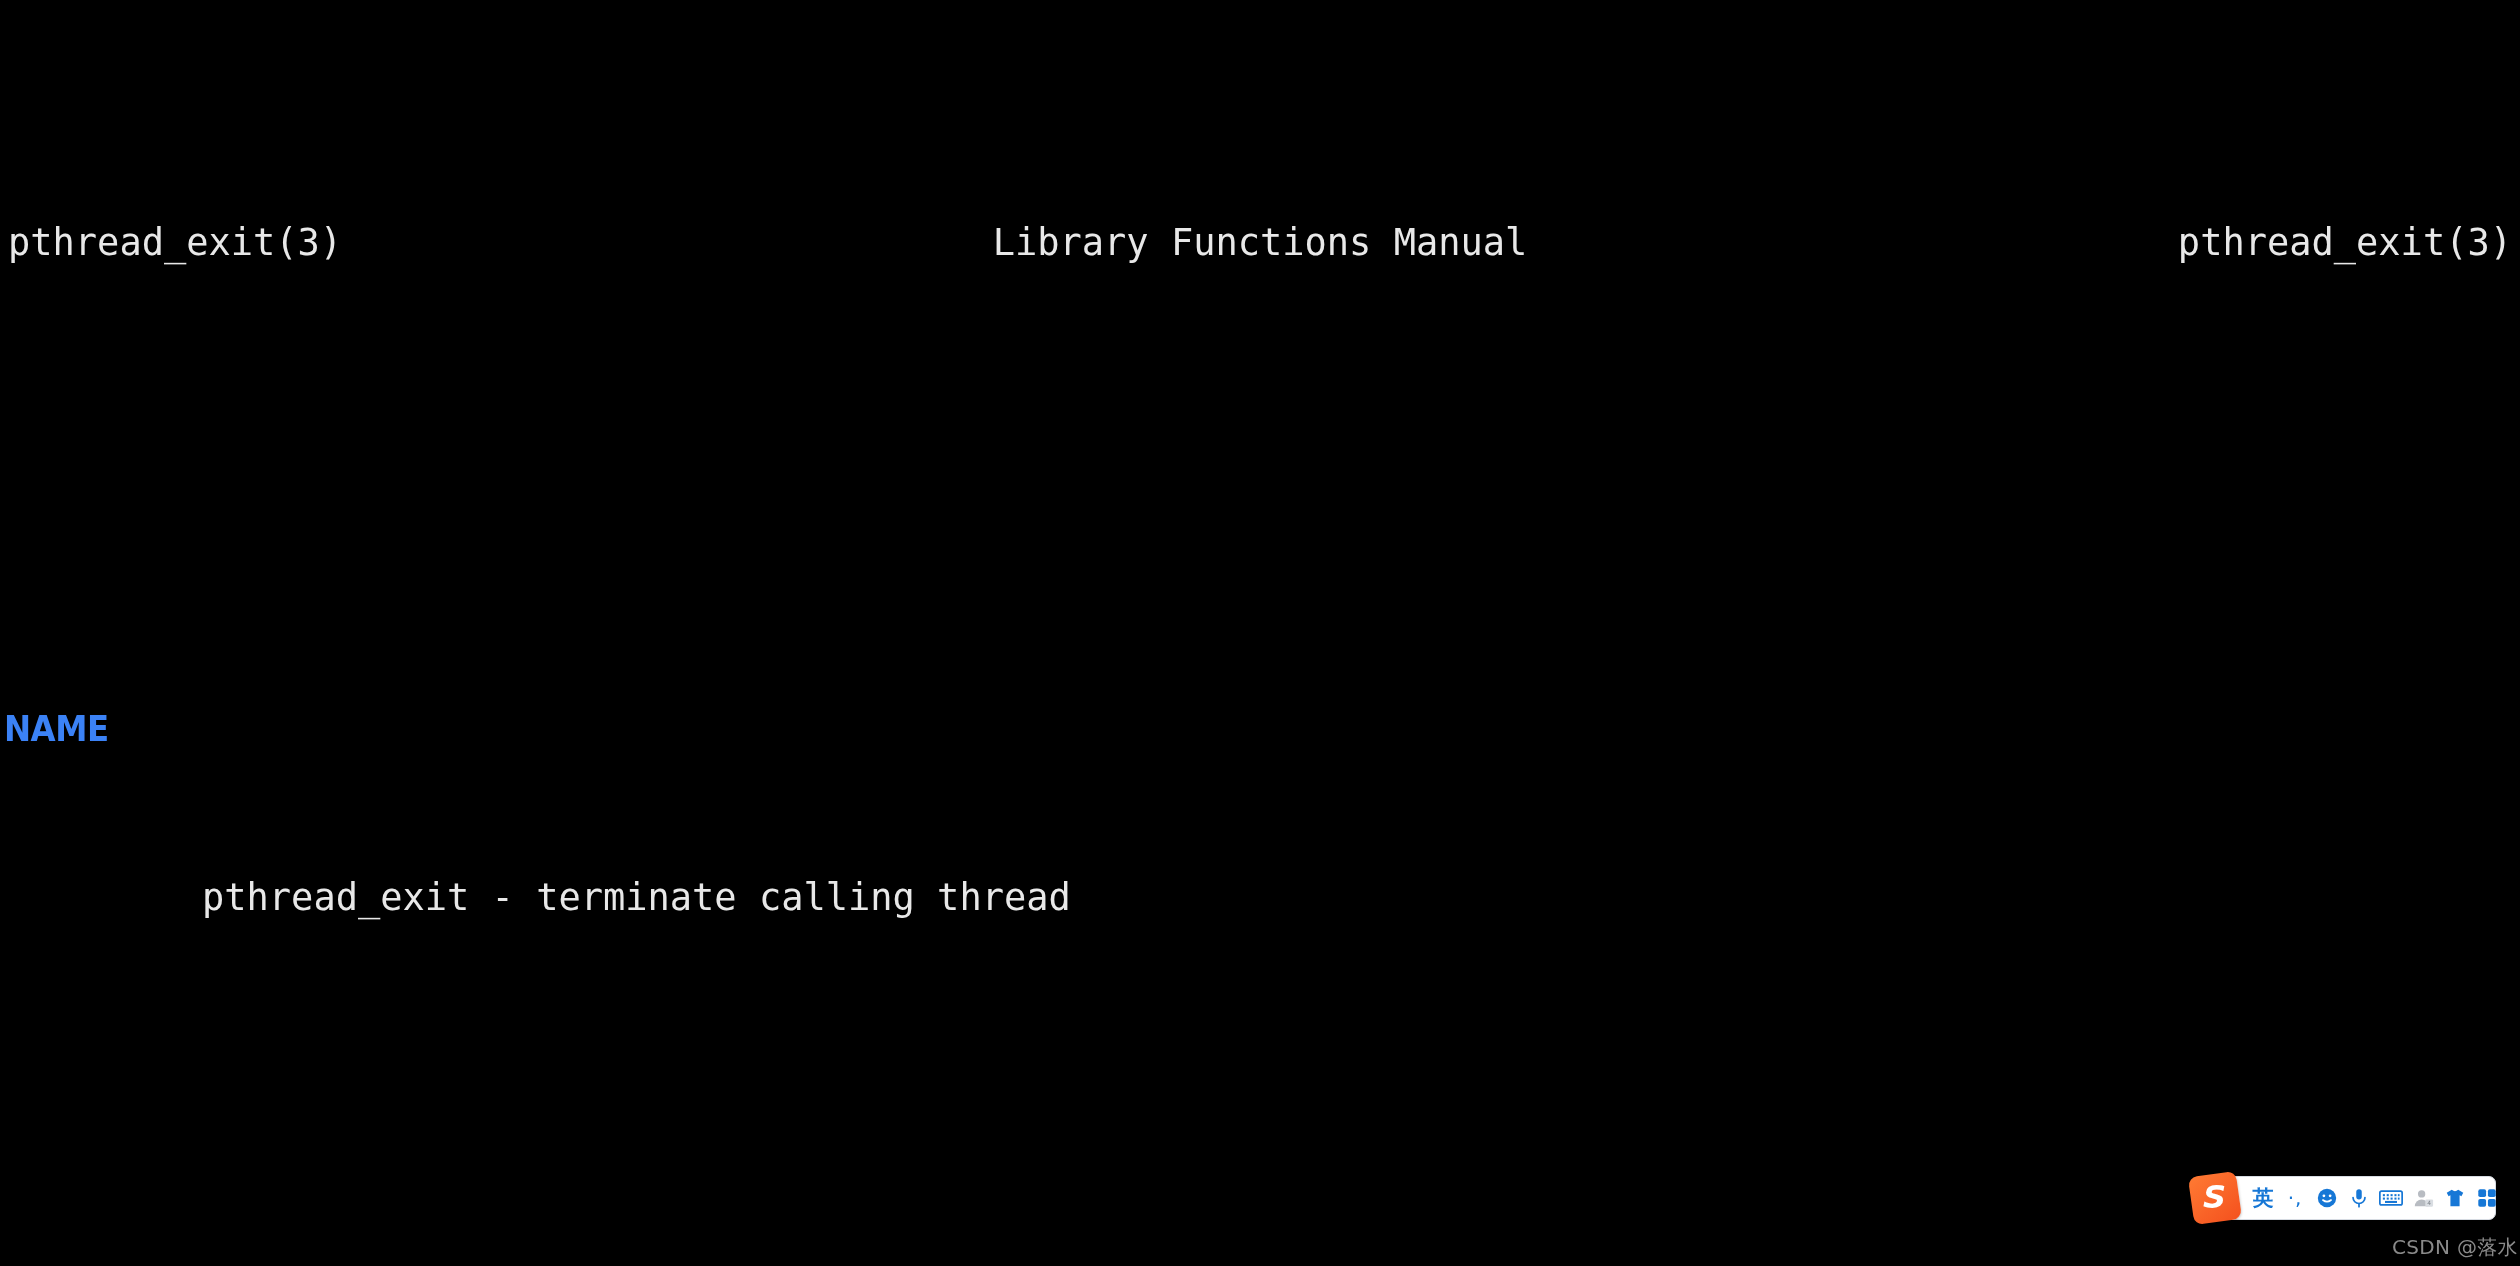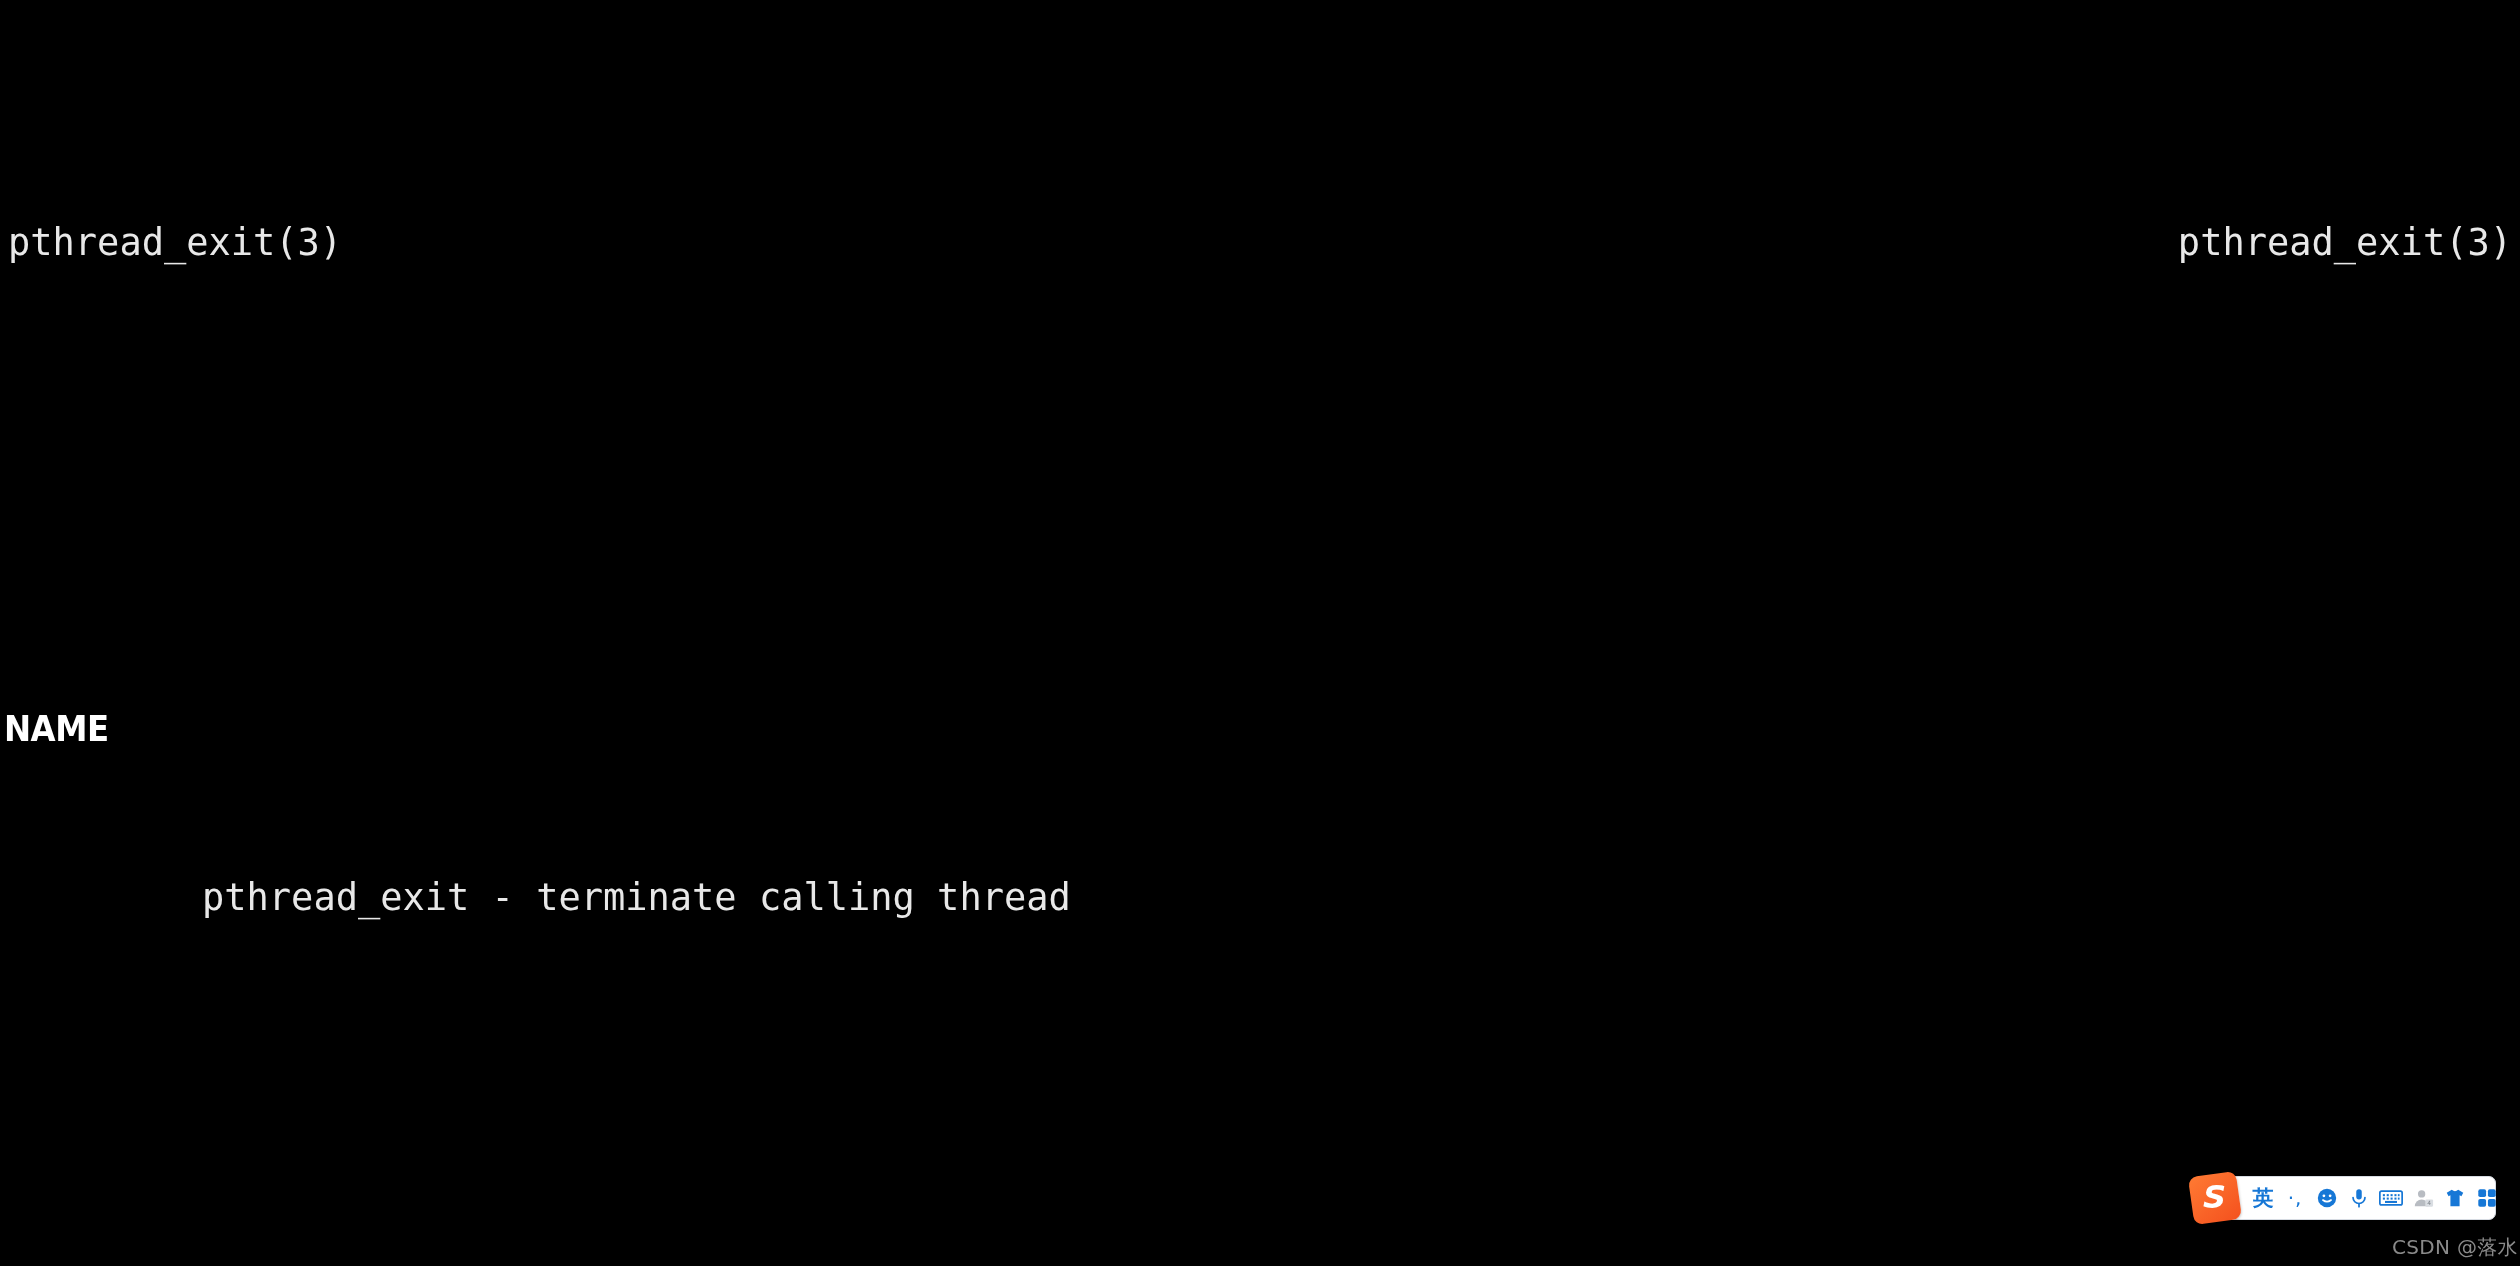--- a/index.html
+++ b/index.html
@@ -53,21 +53,21 @@
     font-size: 37px;
     line-height: 54px;
   }
   .hdrline > span { white-space: pre; }
 
   .sect {
     font-family: "DejaVu Sans Condensed", "Liberation Sans Narrow", "DejaVu Sans", sans-serif;
     font-weight: bold;
     font-size: 36px;
     letter-spacing: -0.5px;
-    color: #ffffff;
+    color: #3b82f6;
     padding-left: 4px;
     display: block;
     height: 54px;
     line-height: 54px;
   }
 
   .indent { padding-left: 202px; margin-top: 7px; }
 
   
   .ime {
@@ -148,20 +148,21 @@
 </head>
 <body>
 
 <div class="page">
 
   <div class="term">
 
     
     <div class="hdrline">
       <span>pthread_exit(3)</span>
+      <span>Library Functions Manual</span>
       <span>pthread_exit(3)</span>
     </div>
 
     <div class="line blank"> </div>
 
     
     <div class="sect">NAME</div>
     <div class="line indent"><span>pthread_exit - terminate calling thread</span></div>
 
     <div class="line blank"> </div>

